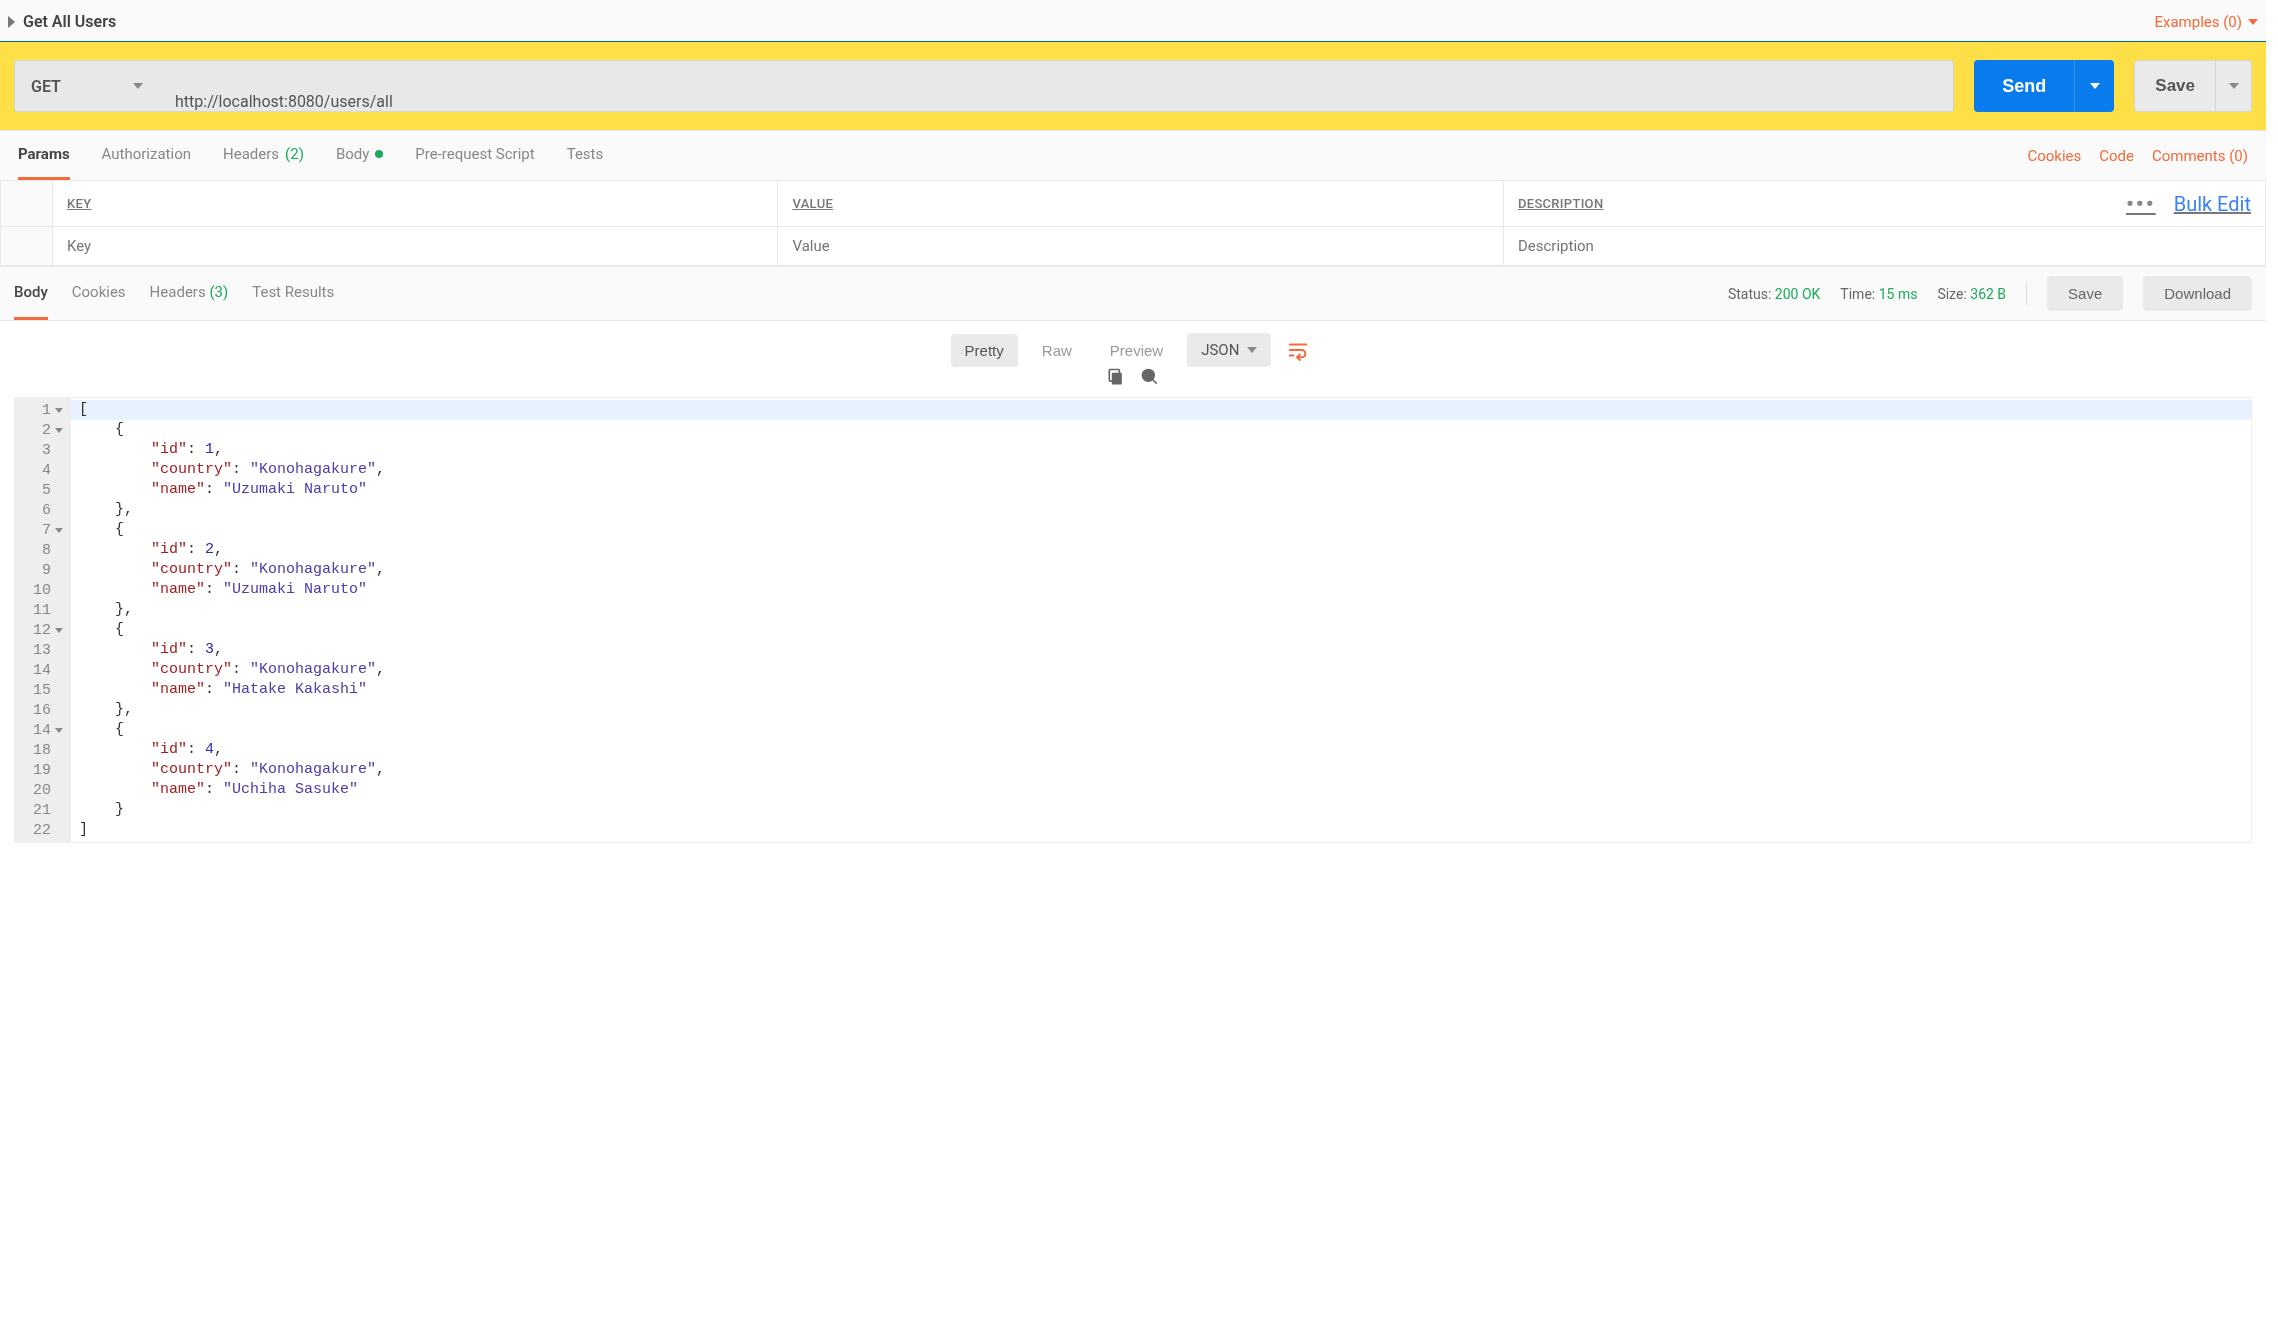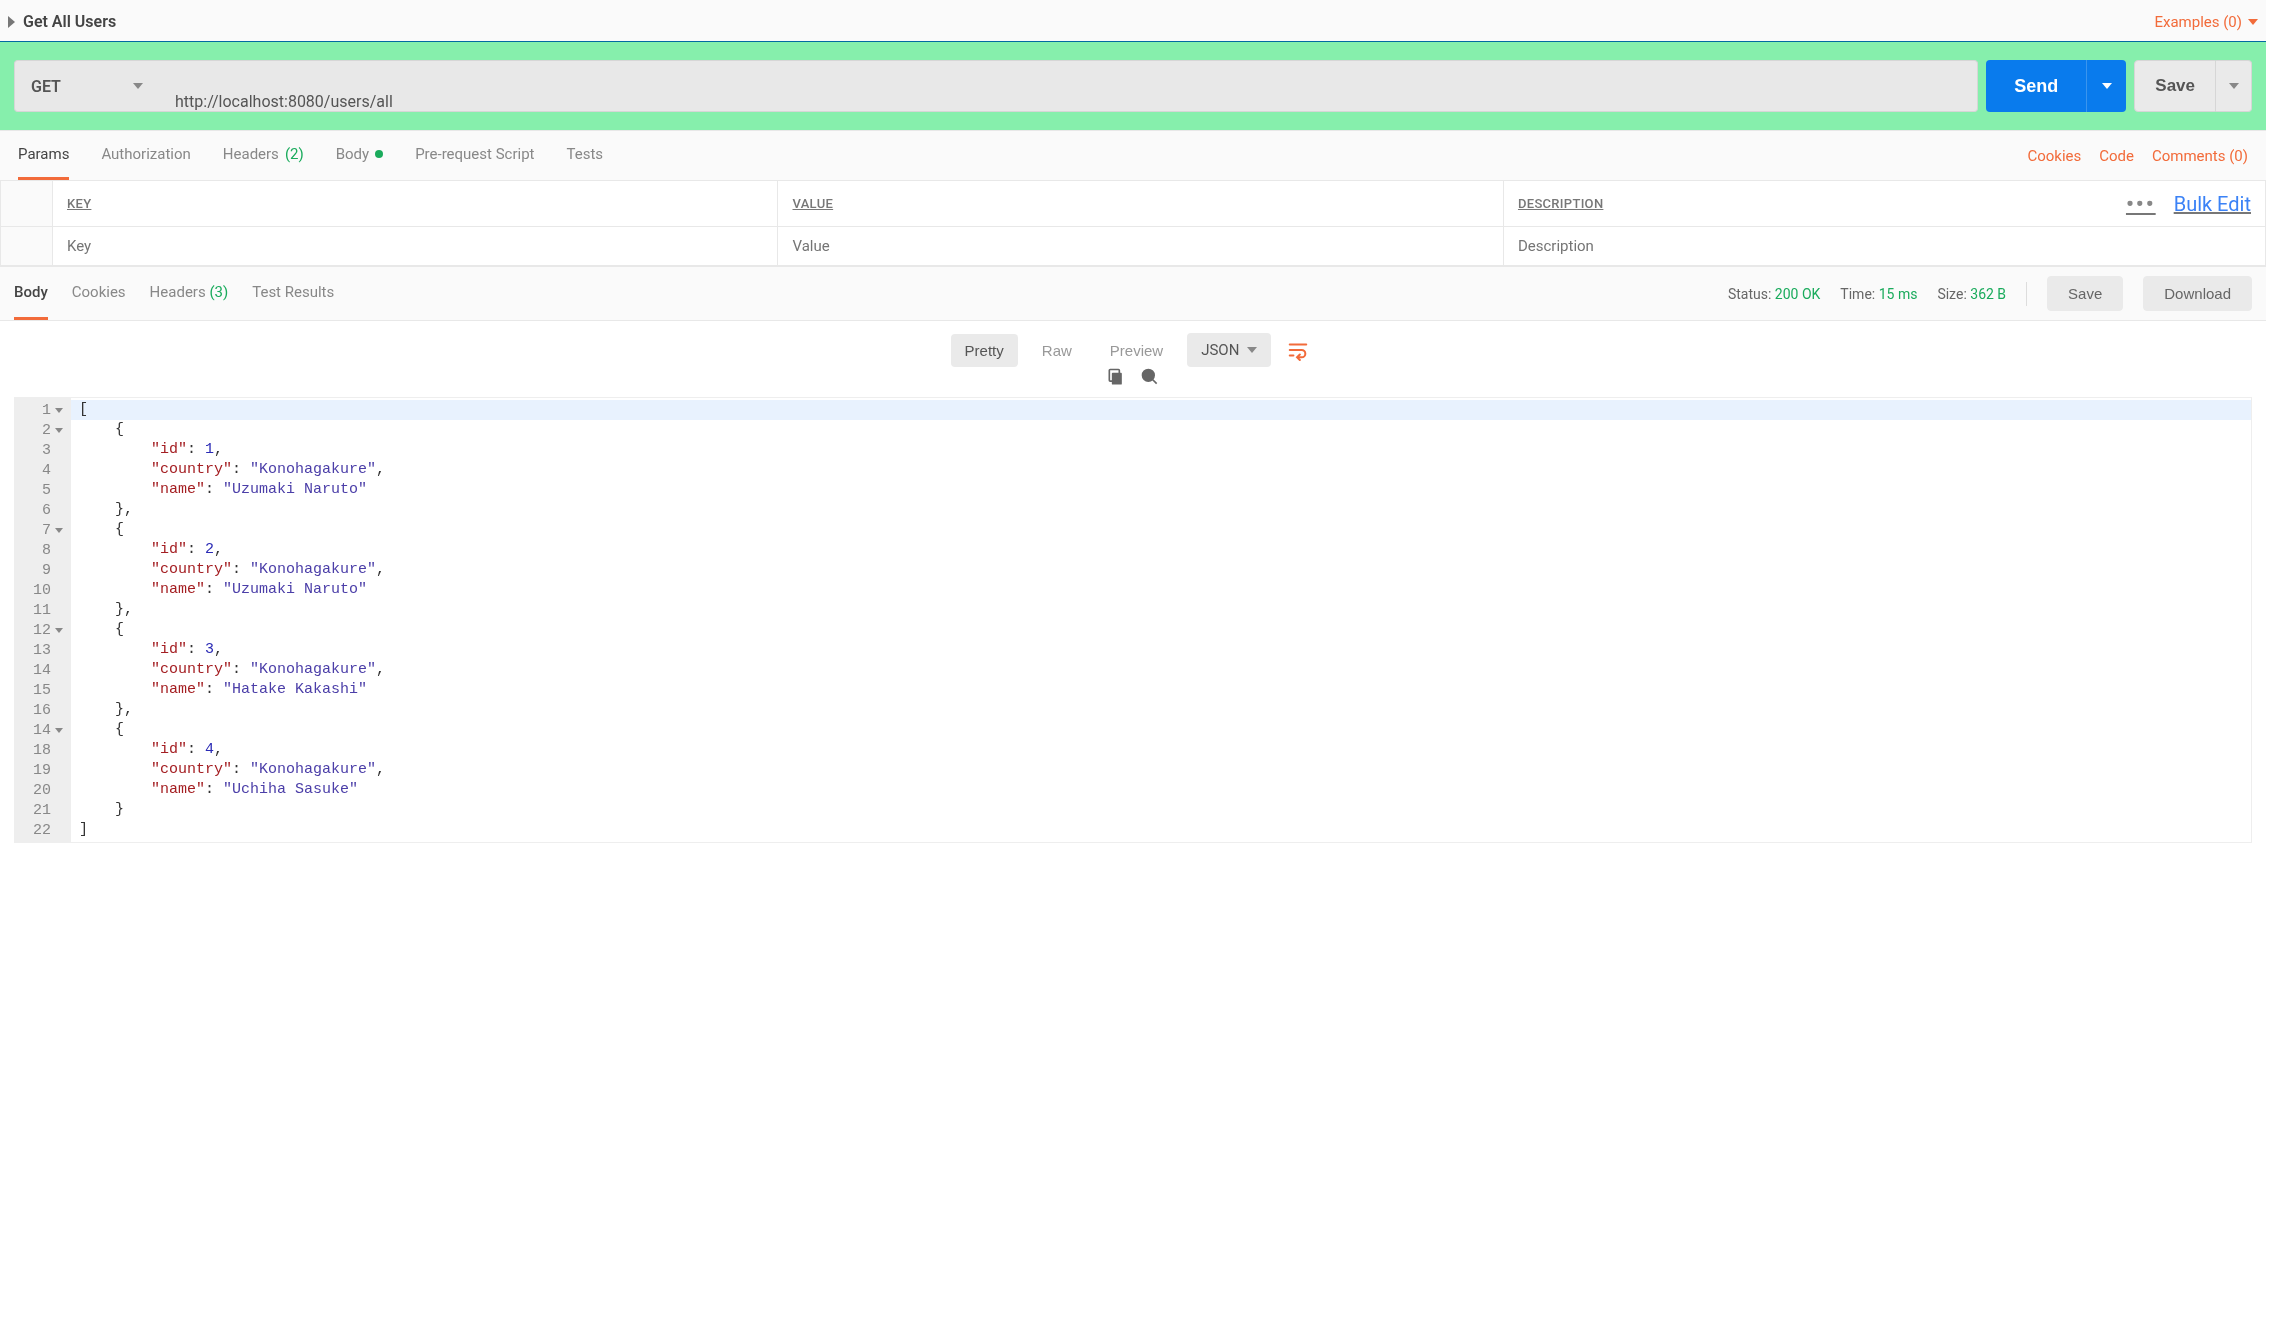--- a/index.html
+++ b/index.html
@@ -24,21 +24,21 @@
 }
 .examples-link { color: #f26b3a; font-size: 15px; display: flex; align-items: center; gap: 6px; cursor: pointer; }
 .caret-down-orange {
   width: 0; height: 0; border-left: 5px solid transparent;
   border-right: 5px solid transparent; border-top: 6px solid #f26b3a; display: inline-block;
 }
 
 
 .url-row {
   display: flex; align-items: stretch; padding: 18px 14px;
-  background: #86efac; gap: 8px; border-bottom: 1px solid #e8e8e8;
+  background: #fde047; gap: 20px; border-bottom: 1px solid #e8e8e8;
 }
 .method-select {
   width: 145px; background: #e8e8e8; border: 1px solid #d6d6d6;
   border-right: none; display: flex; align-items: center; justify-content: space-between;
   padding: 0 16px; font-weight: 600; color: #555; border-radius: 4px 0 0 4px;
 }
 .url-input {
   flex: 1; border: 1px solid #d6d6d6; border-left: none;
   border-radius: 0 4px 4px 0; background: #e8e8e8; color: #555;
   display: flex; align-items: flex-end; padding: 0 16px; font-size: 16px;
@@ -75,21 +75,21 @@
 
 .tabs-row {
   display: flex; justify-content: space-between; align-items: center;
   padding: 0 18px; background: #fafafa;
 }
 .tabs-left { display: flex; gap: 32px; }
 .tab {
   padding: 14px 0; color: #888; font-size: 15px; cursor: pointer;
   display: flex; align-items: center; gap: 6px; border-bottom: 3px solid transparent;
 }
-.tab.active { color: #444; font-weight: 400; border-bottom-color: #f26b3a; }
+.tab.active { color: #444; font-weight: 700; border-bottom-color: #f26b3a; }
 .badge-green { color: #1aab5c; }
 .dot-green { width: 8px; height: 8px; background: #1aab5c; border-radius: 50%; display: inline-block; }
 .tabs-right { display: flex; gap: 18px; font-size: 15px; color: #f26b3a; }
 
 
 .params-table { width: 100%; border-collapse: collapse; }
 .params-table th, .params-table td {
   border: 1px solid #e8e8e8; padding: 10px 14px; text-align: left;
   font-weight: 500; font-size: 13px; color: #777; text-decoration: underline;
 }

